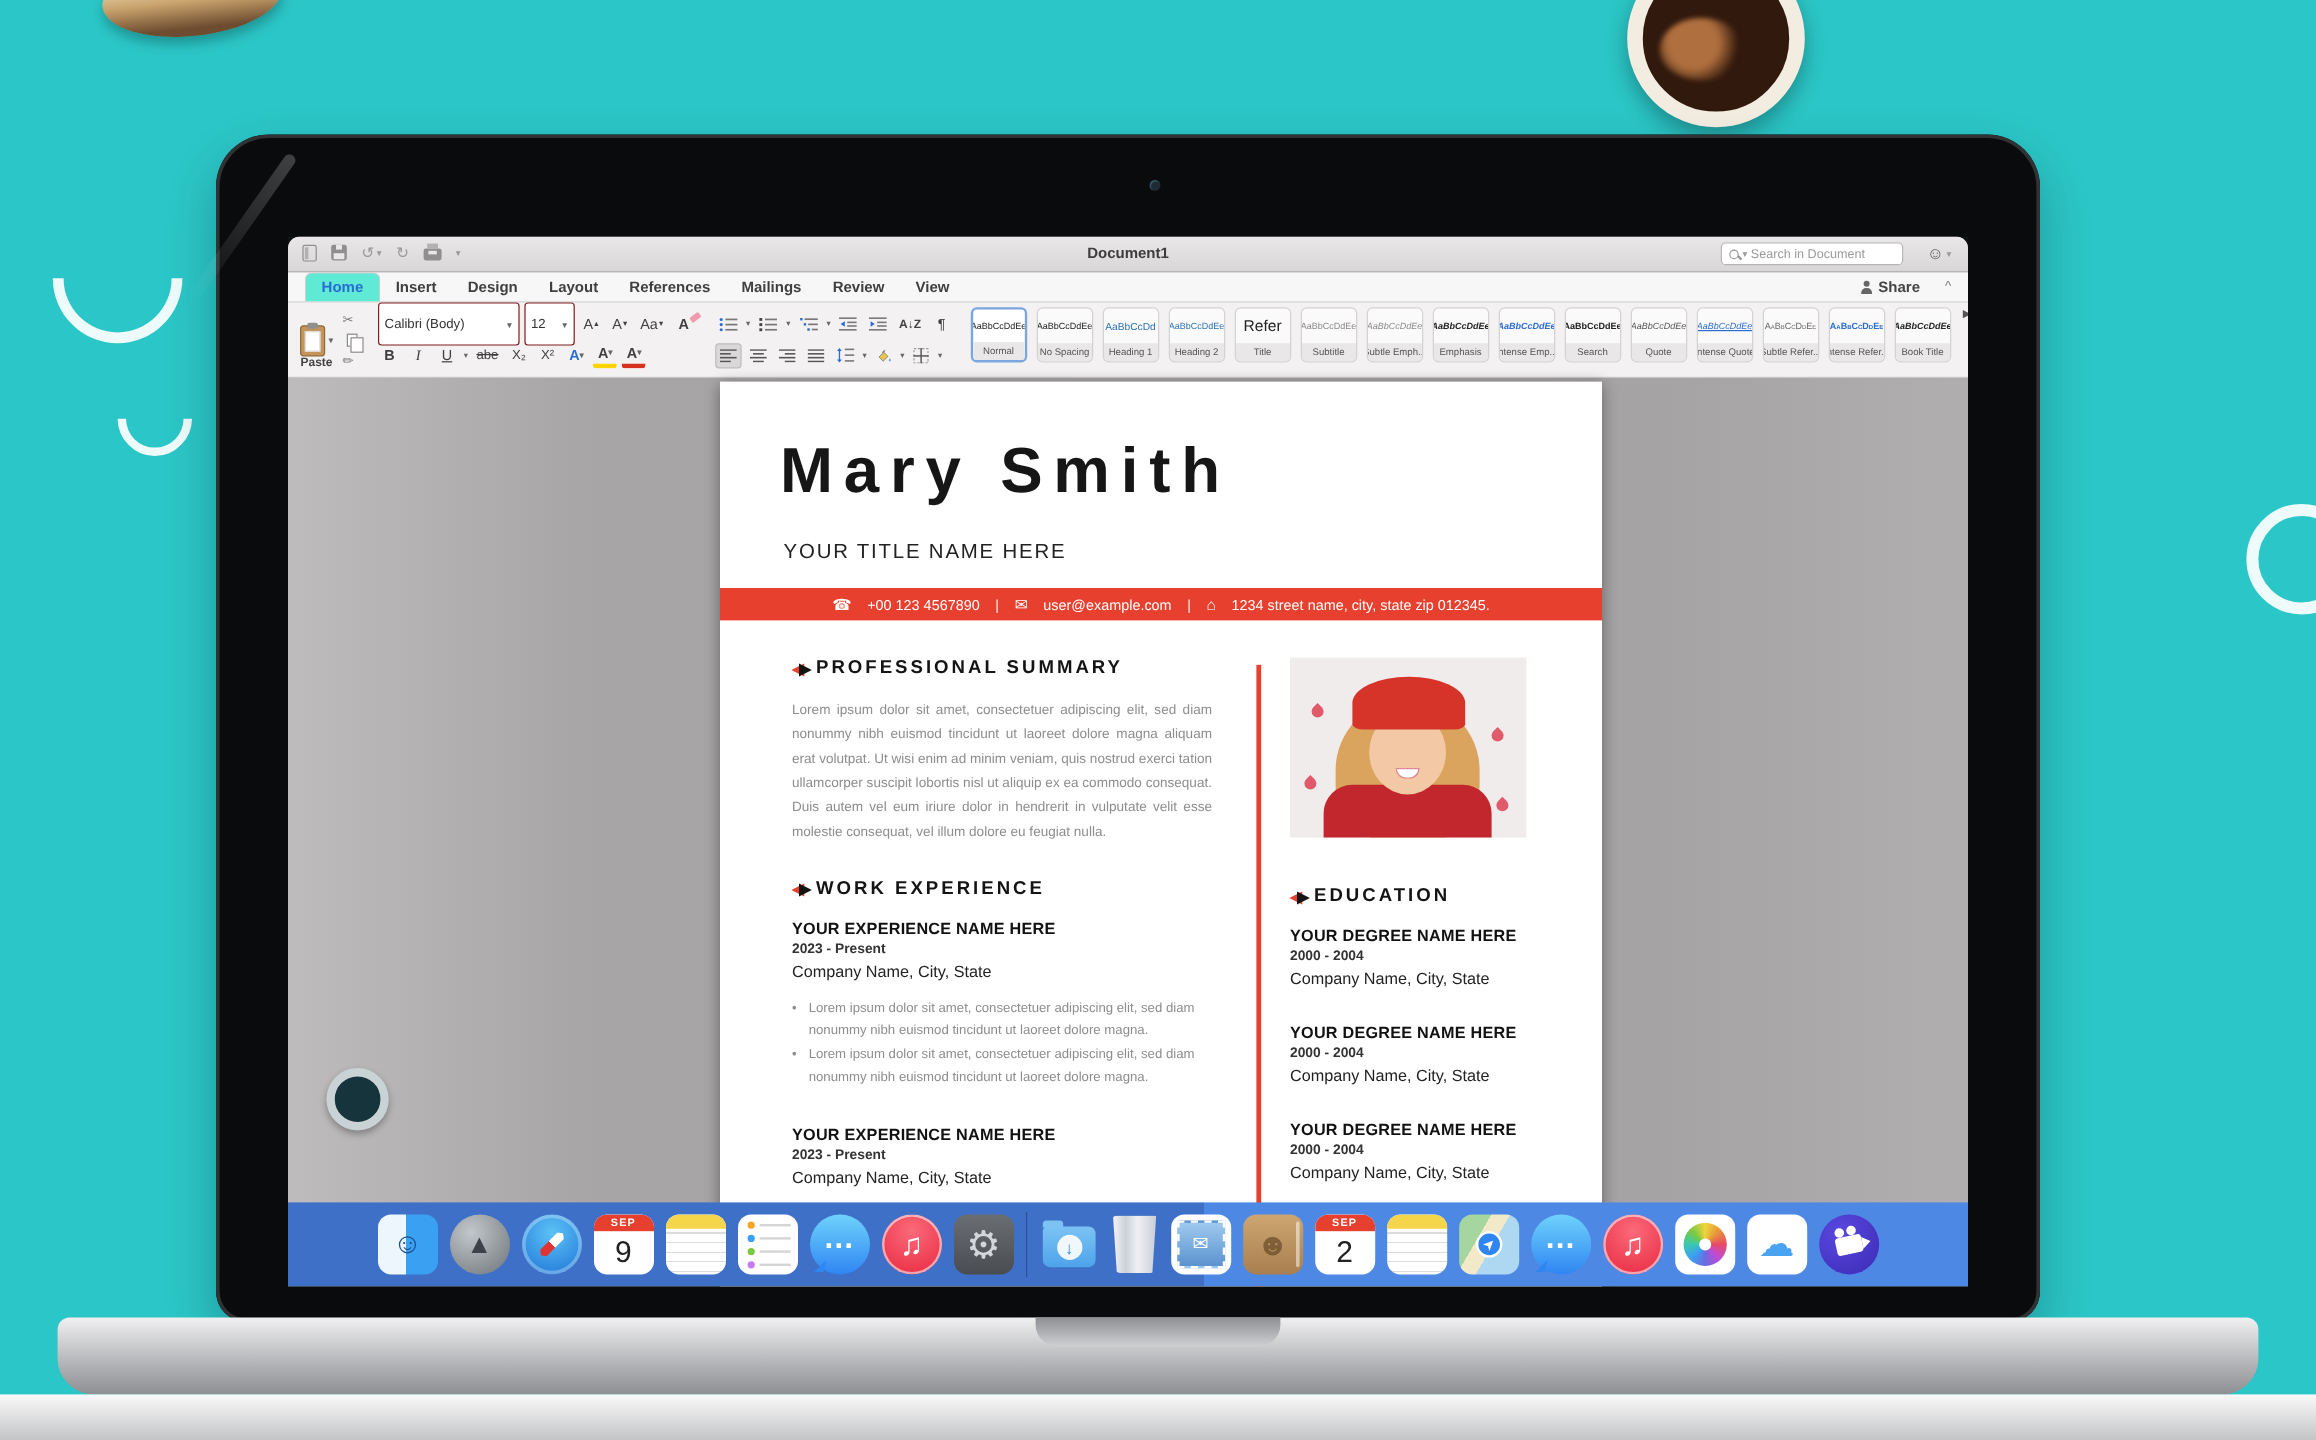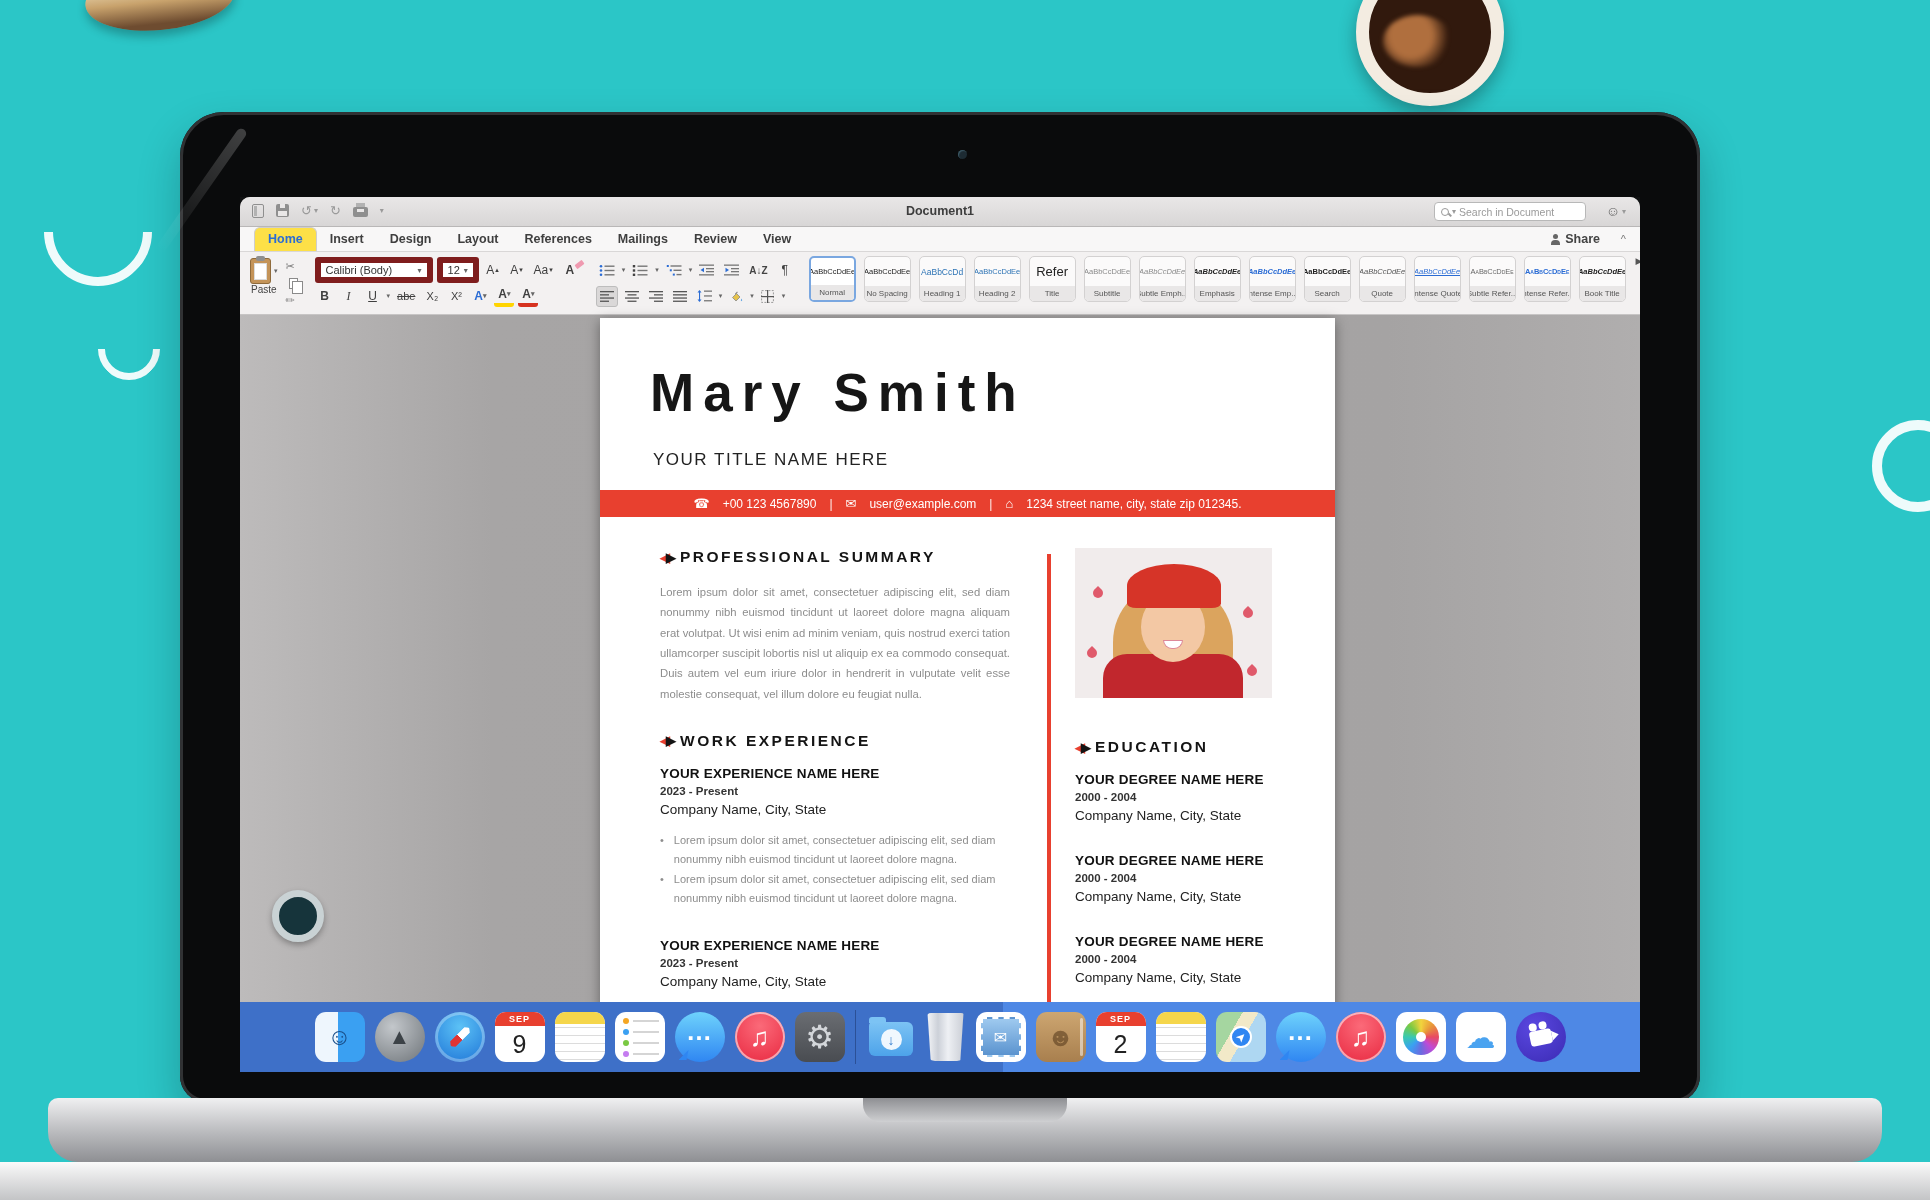--- a/index.html
+++ b/index.html
@@ -59,40 +59,40 @@
   .mini-print{width:15px;height:10px;background:#8f8f8f;border-radius:2px;position:relative;margin-top:3px}
   .mini-print::before{content:"";position:absolute;left:3px;top:-4px;width:9px;height:4px;background:#b2b2b2}
   .mini-print::after{content:"";position:absolute;left:4px;top:2px;width:7px;height:3px;background:#e9e7e7}
   .glyph-grey { font-size:13px; color:#9a9a9a; }
   .qa-caret { font-size:8px; color:#9a9a9a; }
   .mini-mag{width:8px;height:8px;border:1.5px solid #9a9a9a;border-radius:50%;position:relative;flex:0 0 auto}
   .mini-mag::after{content:"";position:absolute;width:4px;height:1.5px;background:#9a9a9a;transform:rotate(45deg);right:-4px;bottom:-1px}
 
   .tabrow { position:absolute; left:0; top:30px; right:0; height:25px; background:#f8f7f7; border-bottom:1px solid #d9d7d7; display:flex; align-items:flex-end; padding-left:14px; }
   .tab { font-size:12.5px; color:#3f3f3f; font-weight:bold; padding:4px 13px 5px; }
-  .tab.active { color:#2b6cd4; background:#fde047; border:1px solid #cfcdcd; border-bottom:none; border-radius:6px 6px 0 0; }
+  .tab.active { color:#2b6cd4; background:#5eead4; border:1px solid #cfcdcd; border-bottom:none; border-radius:6px 6px 0 0; }
   .share-wrap { position:absolute; right:40px; top:35px; display:flex; align-items:center; gap:5px; font-size:12.5px; font-weight:bold; color:#444; }
   .collapse-chev { position:absolute; right:14px; top:36px; font-size:11px; color:#777; }
   .mini-person{width:10px;height:10px;position:relative}
   .mini-person::before{content:"";position:absolute;left:3px;top:0;width:5px;height:5px;border-radius:50%;background:#666}
   .mini-person::after{content:"";position:absolute;left:1px;bottom:-1px;width:9px;height:5px;border-radius:4px 4px 0 0;background:#666}
 
   .ribbon { position:absolute; left:0; top:55px; right:0; height:63px; background:#f3f1f1; border-bottom:1px solid #c7c5c5; display:flex; align-items:stretch; padding:4px 6px; }
   .rgroup { display:flex; flex-direction:column; justify-content:space-between; padding:2px 6px; }
   .rdivider { width:1px; background:#d9d7d7; margin:2px 2px; }
-  .paste-group { display:flex; flex-direction:column; align-items:center; justify-content:flex-start; padding:2px 4px; }
+  .paste-group { display:flex; flex-direction:column; align-items:center; justify-content:flex-end; padding:2px 4px;font-weight:bold; }
   .clip{width:21px;height:26px;background:#c49459;border:1px solid #8f6b3c;border-radius:3px;position:relative}
   .clip::before{content:"";position:absolute;top:-3px;left:5px;width:9px;height:5px;background:#8f8f8f;border-radius:2px}
   .clip::after{content:"";position:absolute;left:3px;top:4px;right:3px;bottom:3px;background:#fff;border:1px solid #dcdcdc}
   .paste-label { font-size:10px; color:#444; }
   .cutcopy-col { display:flex; flex-direction:column; justify-content:space-around; padding:2px 4px; color:#7a7a7a; font-size:11px; }
   .mini-copy{width:9px;height:11px;border:1.2px solid #8a8a8a;background:#fff;position:relative;margin:2px 3px}
   .mini-copy::after{content:"";position:absolute;left:2px;top:2px;width:9px;height:11px;border:1.2px solid #8a8a8a;background:#fff}
   .rrow { display:flex; align-items:center; gap:4px; height:24px; }
-  .combo { background:#fff; border:6px solid #7f1d1d; border-radius:3px; height:26px; display:flex; align-items:center; justify-content:space-between; padding:0 5px; font-size:11px; color:#333; }
+  .combo { background:#fff; border:1px solid #7f1d1d; border-radius:3px; height:36px; display:flex; align-items:center; justify-content:space-between; padding:0 5px; font-size:11px; color:#333; }
   .combo .cc { font-size:8px; color:#666; margin-left:4px; }
   .rbtn { min-width:20px; height:21px; display:inline-flex; align-items:center; justify-content:center; font-size:12px; color:#3f3f3f; border-radius:3px; padding:0 3px; }
   .rbtn.pressed { background:#dad8d8; border:1px solid #bdbdbd; }
   .sup-mark { font-size:7px; margin-left:1px; }
   .fx-blue { color:#2b6cd4; font-weight:bold; }
   .hl-a { border-bottom:4px solid #ffd400; font-weight:bold; }
   .fc-a { border-bottom:4px solid #d6321f; font-weight:bold; }
   .clear-a { position:relative; font-weight:bold; }
   .clear-a::after { content:""; position:absolute; right:-4px; top:2px; width:9px; height:5px; background:#ef9ab0; transform:rotate(-38deg); border-radius:1px; }
   .tiny-caret { font-size:7px; color:#666; }

